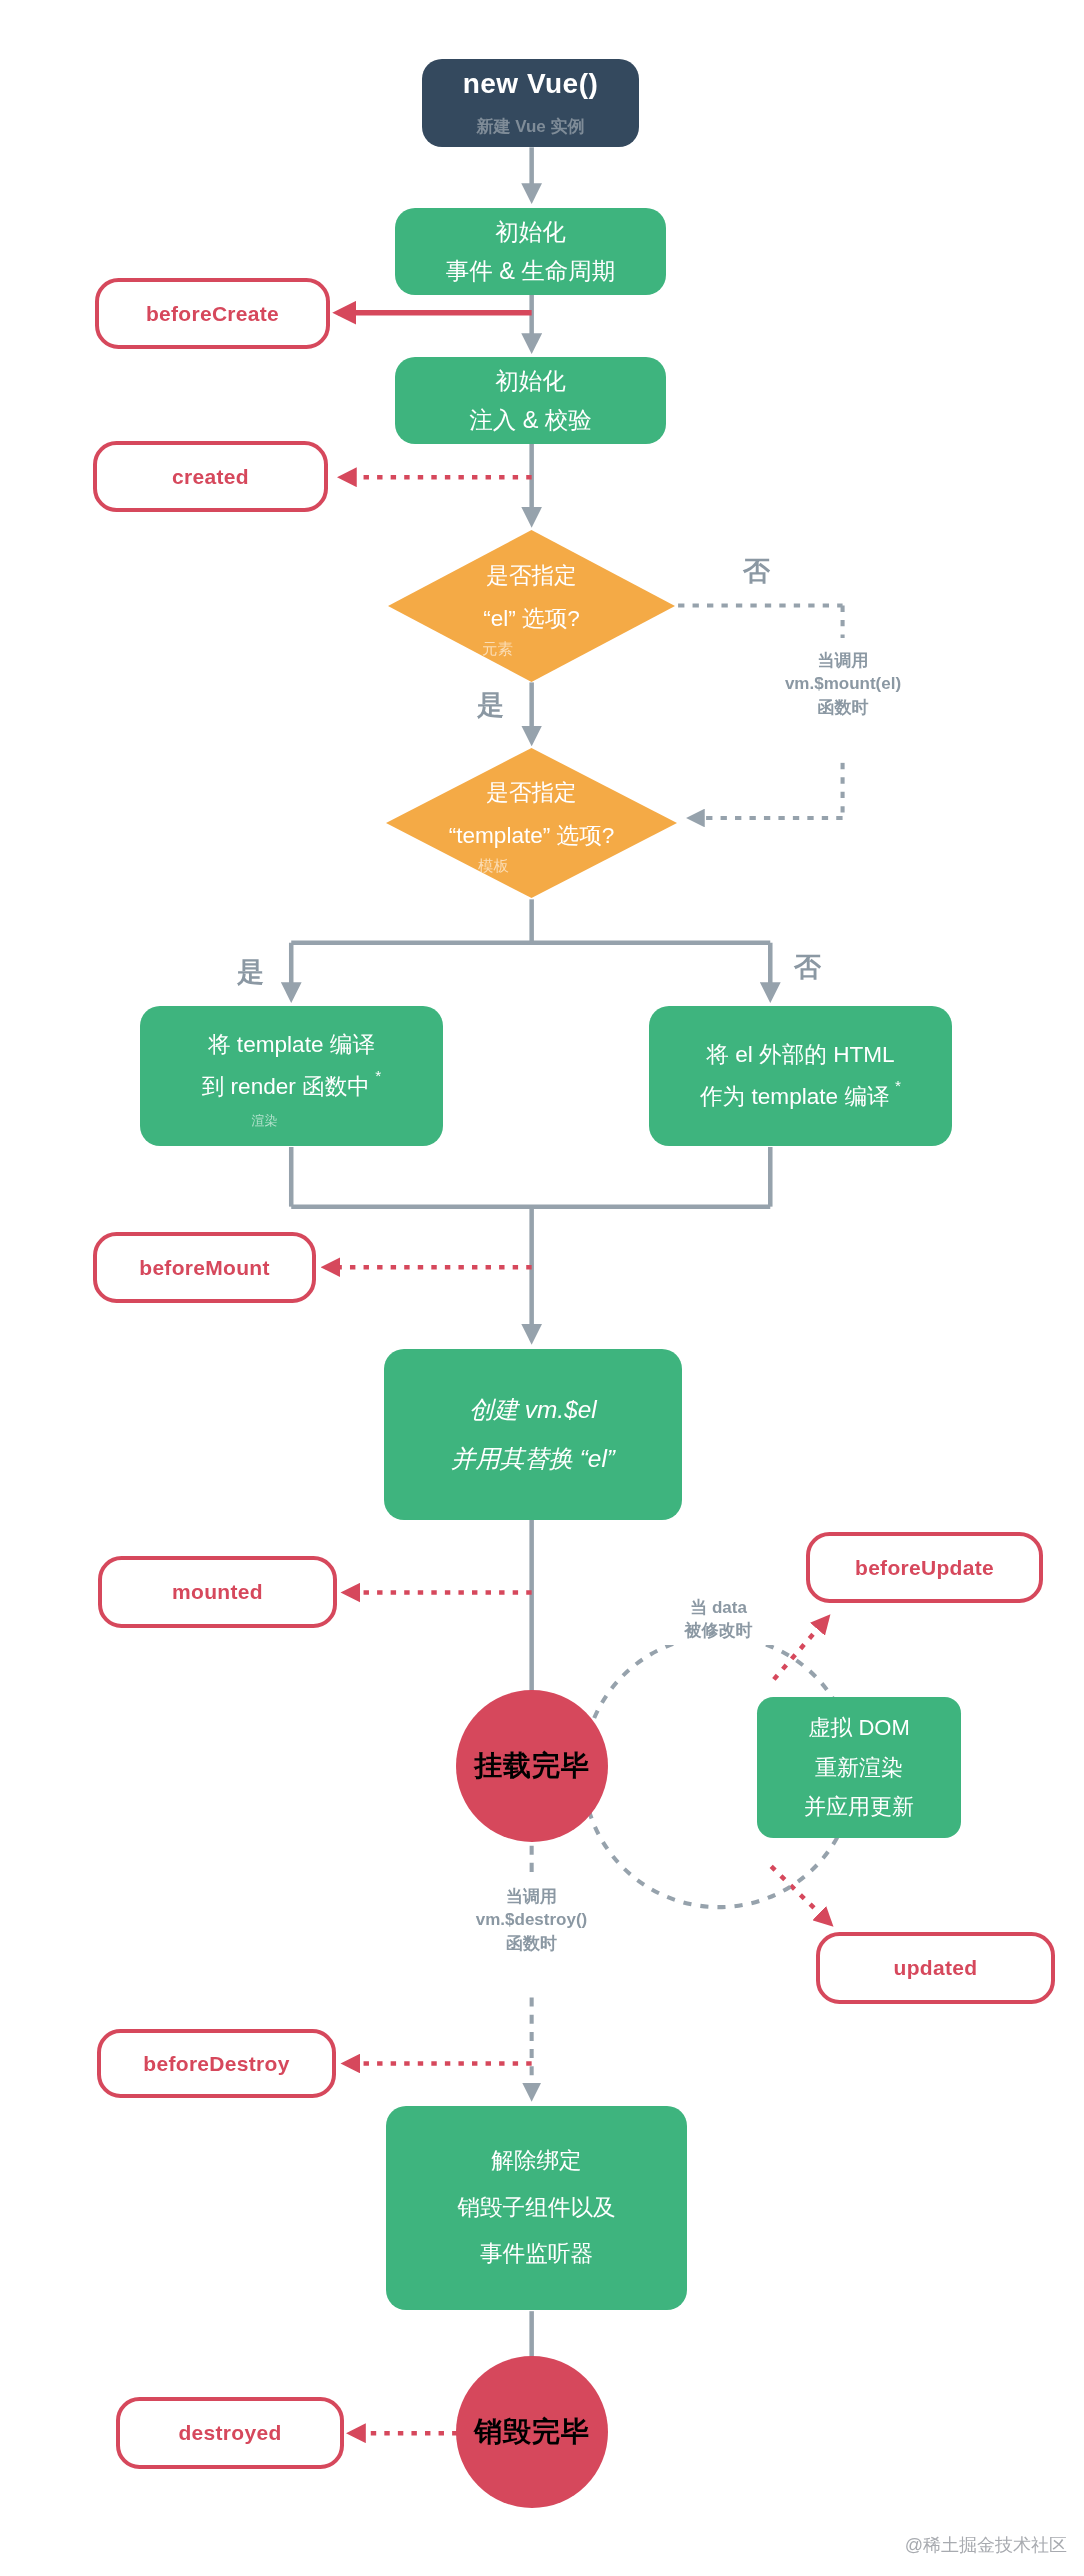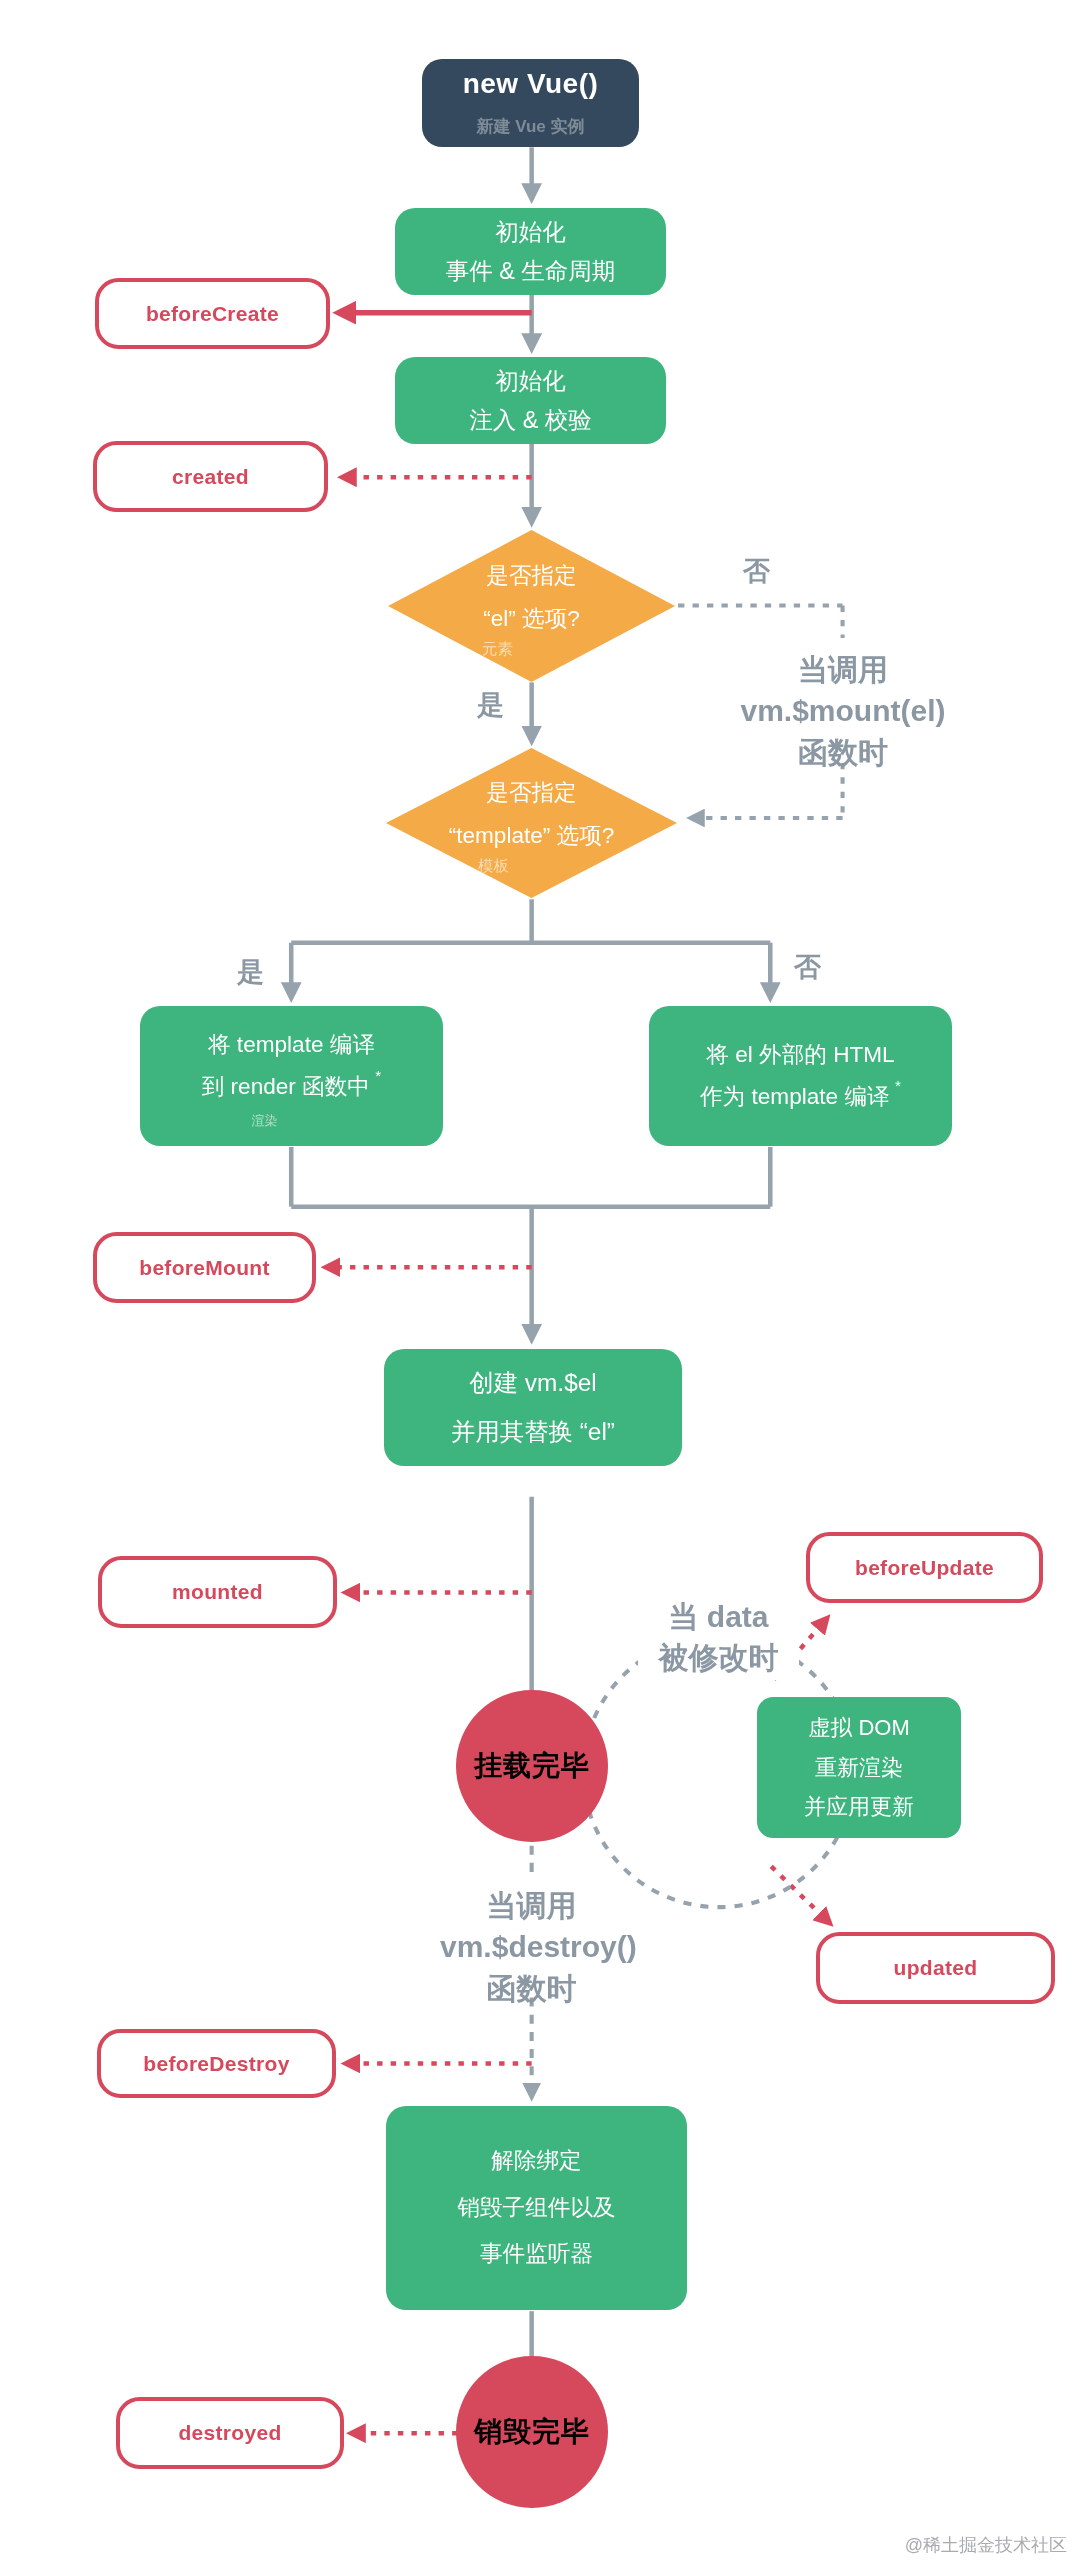--- a/index.html
+++ b/index.html
@@ -38,21 +38,21 @@
   }
   .diamond .anno{font-size:15.4px;color:rgba(255,255,255,.6);line-height:1.0;}
 
   .hook{
     background:#fff;border:4.5px solid #d6485c;border-radius:23.5px;color:#d6485c;
     display:flex;align-items:center;justify-content:center;
     font-size:21px;font-weight:800;letter-spacing:0.3px;
   }
 
   .lbl{color:#8b98a3;font-weight:800;font-size:27px;}
-  .note{color:#8b98a3;font-weight:800;font-size:30px;text-align:center;line-height:1.38;}
+  .note{color:#8b98a3;font-weight:800;font-size:17px;text-align:center;line-height:1.38;}
   .note.bg{background:#ffffff;padding:1.8px 5.4px;}
 
   .statecircle{
     background:#d6485c;border-radius:50%;color:#000000;
     display:flex;align-items:center;justify-content:center;
     font-size:28px;font-weight:800;letter-spacing:0.9px;
   }
   .watermark{color:#a8abb0;font-size:18px;}
 </style>
 </head>
@@ -164,21 +164,21 @@
     <div class="anno" style="transform:translateX(-27px);">渲染</div>
   </div>
 
   <div class="node proc compile" style="left:617px;top:1006px;width:303px;height:140px;margin-left:32px;">
     <div>将 el 外部的 HTML</div>
     <div><span>作为 template 编译</span><sup>*</sup></div>
   </div>
 
   <div class="hook" style="left:93px;top:1232px;width:223px;height:71px;">beforeMount</div>
 
-  <div class="node proc create" style="left:384px;top:1349px;width:298px;height:117px;">
+  <div class="node proc create" style="left:384px;top:1349px;width:298px;height:171px;font-style:italic;">
     <div>创建  vm.$el</div>
     <div>并用其替换 “el”</div>
   </div>
 
   <div class="hook" style="left:98px;top:1556px;width:239px;height:72px;">mounted</div>
   <div class="hook" style="left:806px;top:1532px;width:237px;height:71px;">beforeUpdate</div>
 
   <div class="note bg" style="left:638px;top:1594px;width:161px;">
     <div>当 data</div>
     <div>被修改时</div>

